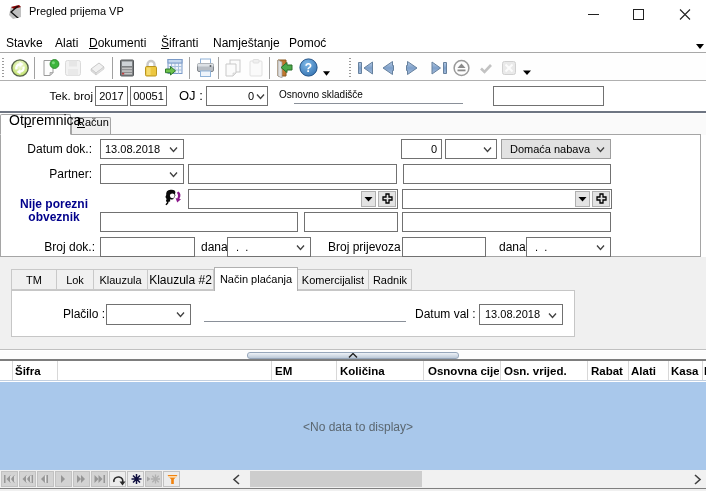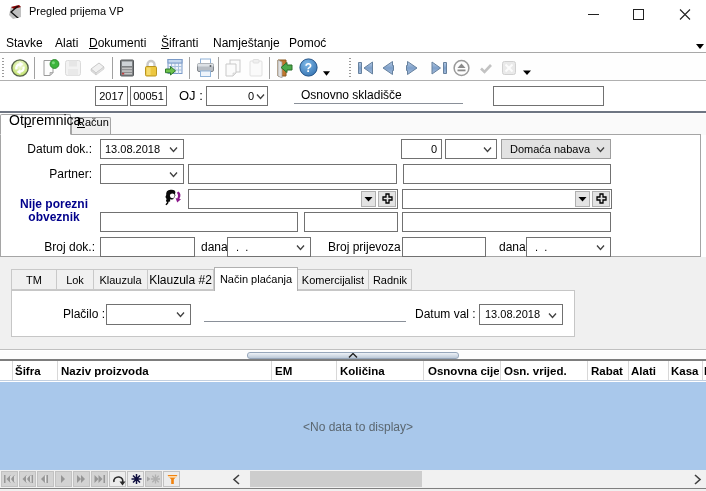--- a/index.html
+++ b/index.html
@@ -165,29 +165,30 @@
     </g>
     <circle cx="104.5" cy="9" r="7.4" fill="#fdfdfd" stroke="#999" stroke-width="1.5"></circle>
     <polygon points="104.5,4.5 108.5,9 100.5,9" fill="#8a8a8a"></polygon>
     <rect x="100.5" y="10.5" width="8" height="1.8" fill="#8a8a8a"></rect>
     <path d="M124 9.5 l3.5 3.5 6.5-7" stroke="#c2c2c2" stroke-width="2.6" fill="none"></path>
     <rect x="145.5" y="2.5" width="13" height="13" rx="2" fill="#e9e9e9" stroke="#d0d0d0"></rect>
     <path d="M148.5 5.5 l7 7 M155.5 5.5 l-7 7" stroke="#fcfcfc" stroke-width="2"></path>
     <polygon points="166,11.5 174,11.5 170,16" fill="#000"></polygon>
   </svg>
 
+  <div class="lbl" style="left:0;top:86px;width:93px;text-align:right;font-size:11.5px;">Tek. broj</div>
   <div class="inp" style="left:95px;top:86px;width:33px;text-align:center;line-height:18px;">2017</div>
   <div class="inp" style="left:130px;top:86px;width:37px;text-align:center;line-height:18px;">00051</div>
   <div class="lbl" style="left:179px;top:86px;font-size:13px;">OJ :</div>
   <div class="inp" style="left:206px;top:86px;width:62px;"></div>
   <div class="lbl" style="left:230px;top:86px;width:24px;text-align:right;font-size:11px;">0</div>
   <svg class="chev" style="left:256px;top:92px" viewBox="0 0 9 9">
       <path d="M1 2.5 l3.5 4 3.5-4" stroke="#404040" stroke-width="1.3" fill="none"></path>
     </svg>
-  <div class="lbl" style="left:301px;top:85px;font-size:12px;">Osnovno skladišče</div>
+  <div class="lbl" style="left:279px;top:85px;font-size:10px;">Osnovno skladišče</div>
   <div class="abs" style="left:294px;top:103px;width:169px;height:1px;background:#8a9099"></div>
   <div class="inp" style="left:493px;top:86px;width:111px;"></div>
 
   <div class="abs" style="left:0;top:111px;width:706px;height:2px;background:#6e7582"></div>
   <div class="abs" style="left:0;top:113px;width:706px;height:1px;background:#fdfdfd"></div>
 
   <div class="abs" style="left:0;top:114px;width:706px;height:21px;background:#fafafa"></div>
   <div class="abs" style="left:71px;top:117px;width:40px;height:18px;background:#f0f0f0;border:1px solid #a5a5a5;border-bottom:none;border-radius:2px 2px 0 0"></div>
   <div class="lbl" style="left:77px;top:114px;font-size:11px;height:16px;line-height:16px;"><u>R</u>ačun</div>
 
@@ -308,21 +309,20 @@
   <div class="hsep" style="left:57px"></div>
   <div class="hsep" style="left:271px"></div>
   <div class="hsep" style="left:336px"></div>
   <div class="hsep" style="left:423px"></div>
   <div class="hsep" style="left:500px"></div>
   <div class="hsep" style="left:587px"></div>
   <div class="hsep" style="left:628px"></div>
   <div class="hsep" style="left:668px"></div>
   <div class="hsep" style="left:702px"></div>
   <div class="hdrlbl" style="left:15px;top:361px;">Šifra</div>
-  <div class="hdrlbl" style="left:61px;top:361px;">Naziv proizvoda</div>
   <div class="hdrlbl" style="left:275px;top:361px;">EM</div>
   <div class="hdrlbl" style="left:340px;top:361px;">Količina</div>
   <div class="hdrlbl" style="left:428px;top:361px;width:71px;overflow:hidden;">Osnovna cijena</div>
   <div class="hdrlbl" style="left:504px;top:361px;">Osn. vrijed.</div>
   <div class="hdrlbl" style="left:591px;top:361px;">Rabat</div>
   <div class="hdrlbl" style="left:631px;top:361px;">Alati</div>
   <div class="hdrlbl" style="left:671px;top:361px;width:31px;overflow:hidden;">Kasa s</div>
   <div class="hdrlbl" style="left:704px;top:361px;width:2px;overflow:hidden;">P</div>
 
   <div class="abs" style="left:0;top:382px;width:706px;height:88px;background:#a9c8eb"></div>

